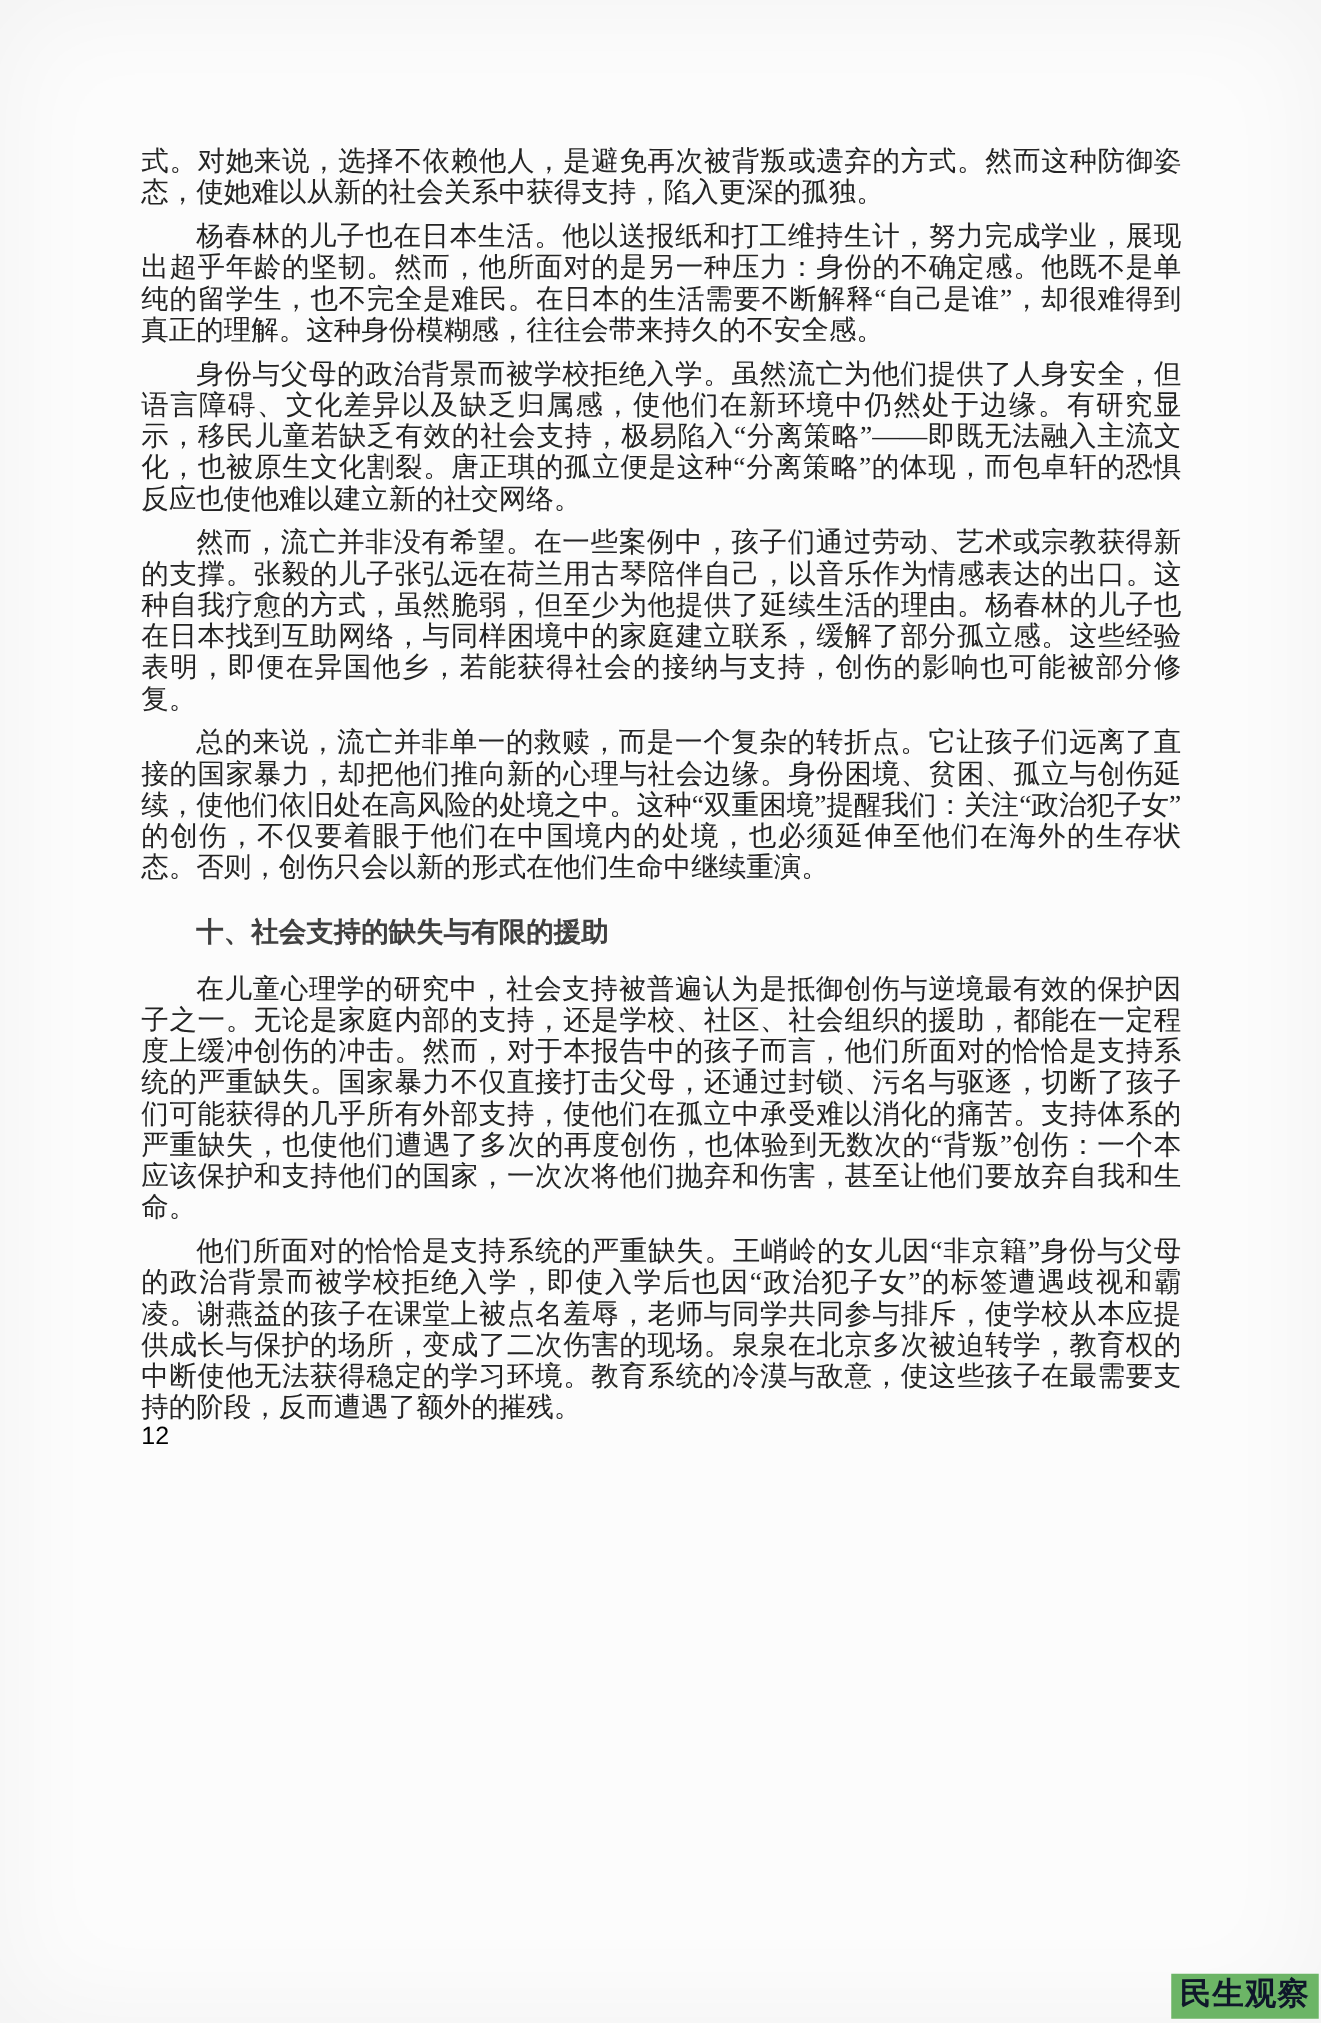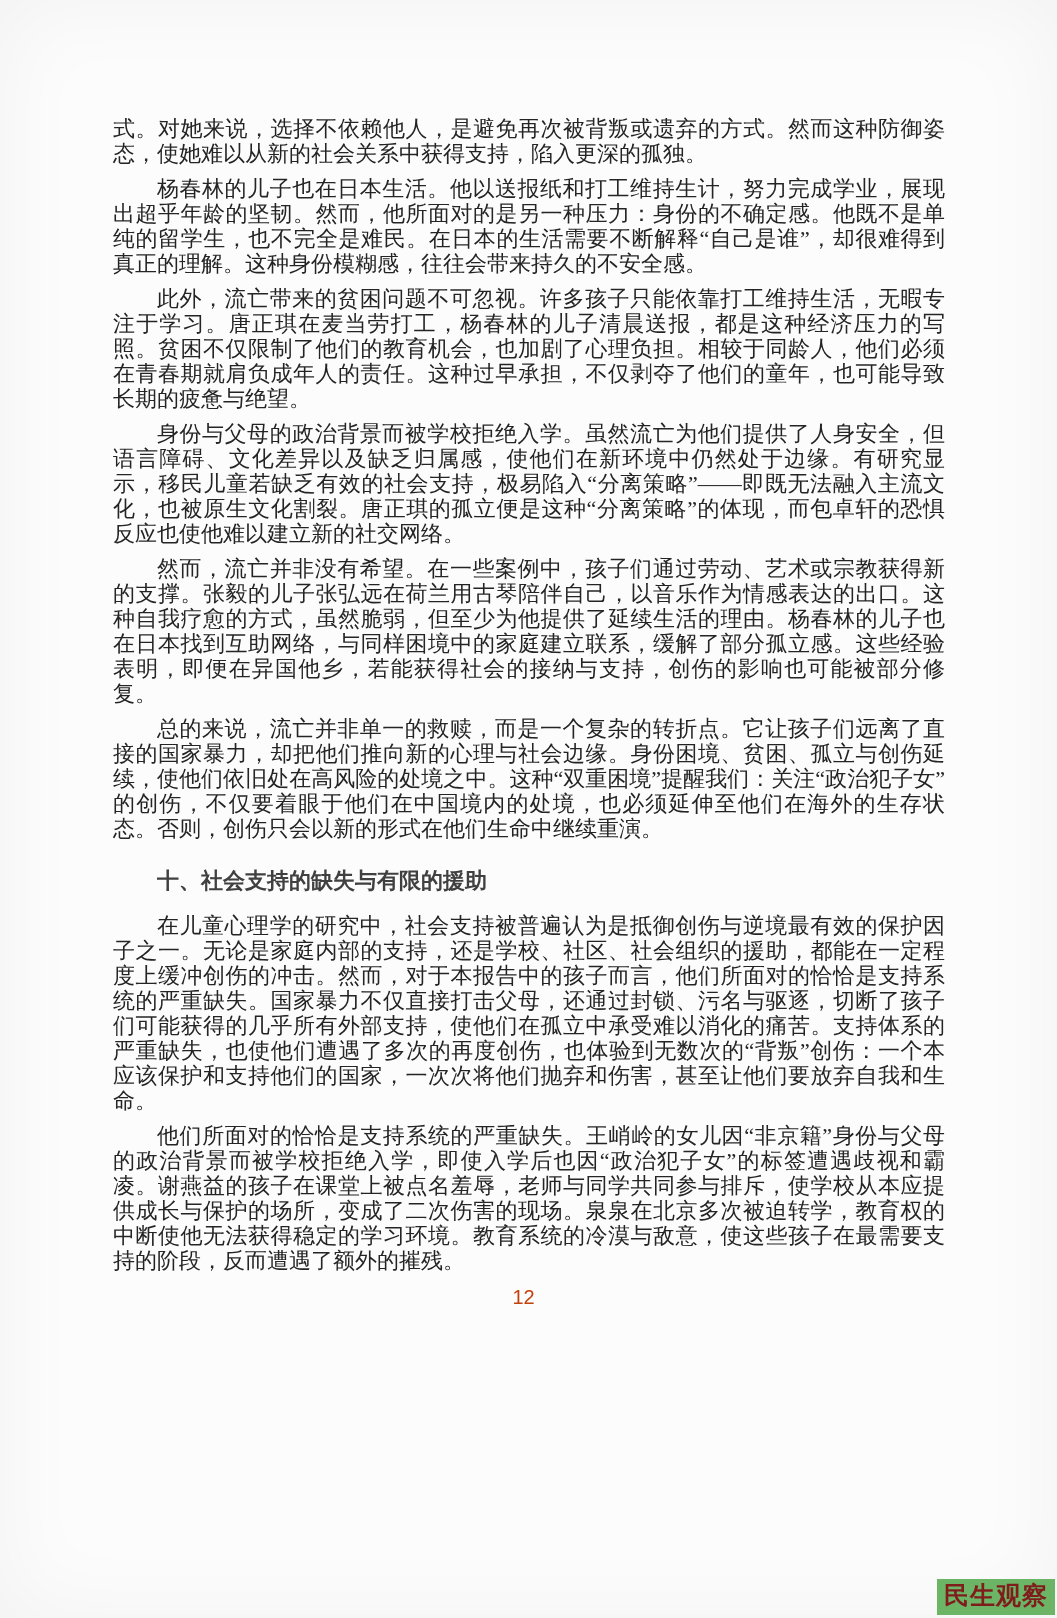--- a/index.html
+++ b/index.html
@@ -38,53 +38,51 @@
   .section-heading {
     margin: 27px 0 19px 0;
     font-size: 22px;
     line-height: 26px;
     font-weight: 700;
     color: #404040;
     text-indent: 2em;
     font-family: "Liberation Sans", sans-serif;
   }
   .page-number {
-    margin-top: 13px;
-    text-align: center;
+    text-align: left;
     padding-right: 11px;
     font-size: 20px;
     line-height: 22px;
-    color: #c2410c;
+    color: #000000;
     font-family: "Liberation Sans", sans-serif;
   }
   .watermark-badge {
     position: absolute;
     right: 2px; bottom: 3px;
     padding: 3px 7px 5px 7px;
     font-size: 25px;
     line-height: 28px;
     font-weight: 700;
     letter-spacing: 1px;
     font-family: "Liberation Serif", serif;
   }
 </style>
 </head>
 <body>
 
 <div class="sheet">
   <div class="text-block">
     <p class="continuation">式。对她来说，选择不依赖他人，是避免再次被背叛或遗弃的方式。然而这种防御姿态，使她难以从新的社会关系中获得支持，陷入更深的孤独。</p>
     <p>杨春林的儿子也在日本生活。他以送报纸和打工维持生计，努力完成学业，展现出超乎年龄的坚韧。然而，他所面对的是另一种压力：身份的不确定感。他既不是单纯的留学生，也不完全是难民。在日本的生活需要不断解释“自己是谁”，却很难得到真正的理解。这种身份模糊感，往往会带来持久的不安全感。</p>
-    <p>此外，流亡带来的贫困问题不可忽视。许多孩子只能依靠打工维持生活，无暇专注于学习。唐正琪在麦当劳打工，杨春林的儿子清晨送报，都是这种经济压力的写照。贫困不仅限制了他们的教育机会，也加剧了心理负担。相较于同龄人，他们必须在青春期就肩负成年人的责任。这种过早承担，不仅剥夺了他们的童年，也可能导致长期的疲惫与绝望。</p>
     <p>身份与父母的政治背景而被学校拒绝入学。虽然流亡为他们提供了人身安全，但语言障碍、文化差异以及缺乏归属感，使他们在新环境中仍然处于边缘。有研究显示，移民儿童若缺乏有效的社会支持，极易陷入“分离策略”——即既无法融入主流文化，也被原生文化割裂。唐正琪的孤立便是这种“分离策略”的体现，而包卓轩的恐惧反应也使他难以建立新的社交网络。</p>
     <p>然而，流亡并非没有希望。在一些案例中，孩子们通过劳动、艺术或宗教获得新的支撑。张毅的儿子张弘远在荷兰用古琴陪伴自己，以音乐作为情感表达的出口。这种自我疗愈的方式，虽然脆弱，但至少为他提供了延续生活的理由。杨春林的儿子也在日本找到互助网络，与同样困境中的家庭建立联系，缓解了部分孤立感。这些经验表明，即便在异国他乡，若能获得社会的接纳与支持，创伤的影响也可能被部分修复。</p>
     <p>总的来说，流亡并非单一的救赎，而是一个复杂的转折点。它让孩子们远离了直接的国家暴力，却把他们推向新的心理与社会边缘。身份困境、贫困、孤立与创伤延续，使他们依旧处在高风险的处境之中。这种“双重困境”提醒我们：关注“政治犯子女”的创伤，不仅要着眼于他们在中国境内的处境，也必须延伸至他们在海外的生存状态。否则，创伤只会以新的形式在他们生命中继续重演。</p>
 
     <h2 class="section-heading">十、社会支持的缺失与有限的援助</h2>
 
     <p>在儿童心理学的研究中，社会支持被普遍认为是抵御创伤与逆境最有效的保护因子之一。无论是家庭内部的支持，还是学校、社区、社会组织的援助，都能在一定程度上缓冲创伤的冲击。然而，对于本报告中的孩子而言，他们所面对的恰恰是支持系统的严重缺失。国家暴力不仅直接打击父母，还通过封锁、污名与驱逐，切断了孩子们可能获得的几乎所有外部支持，使他们在孤立中承受难以消化的痛苦。支持体系的严重缺失，也使他们遭遇了多次的再度创伤，也体验到无数次的“背叛”创伤：一个本应该保护和支持他们的国家，一次次将他们抛弃和伤害，甚至让他们要放弃自我和生命。</p>
     <p>他们所面对的恰恰是支持系统的严重缺失。王峭岭的女儿因“非京籍”身份与父母的政治背景而被学校拒绝入学，即使入学后也因“政治犯子女”的标签遭遇歧视和霸凌。谢燕益的孩子在课堂上被点名羞辱，老师与同学共同参与排斥，使学校从本应提供成长与保护的场所，变成了二次伤害的现场。泉泉在北京多次被迫转学，教育权的中断使他无法获得稳定的学习环境。教育系统的冷漠与敌意，使这些孩子在最需要支持的阶段，反而遭遇了额外的摧残。</p>
 
     <div class="page-number">12</div>
   </div>
 
-  <div class="watermark-badge" style="background-color: rgb(108, 181, 102); color: #7f1d1d;">民生观察</div>
+  <div class="watermark-badge" style="background-color: rgb(108, 181, 102); color: #0f172a;">民生观察</div>
 </div>
 
 </body></html>

